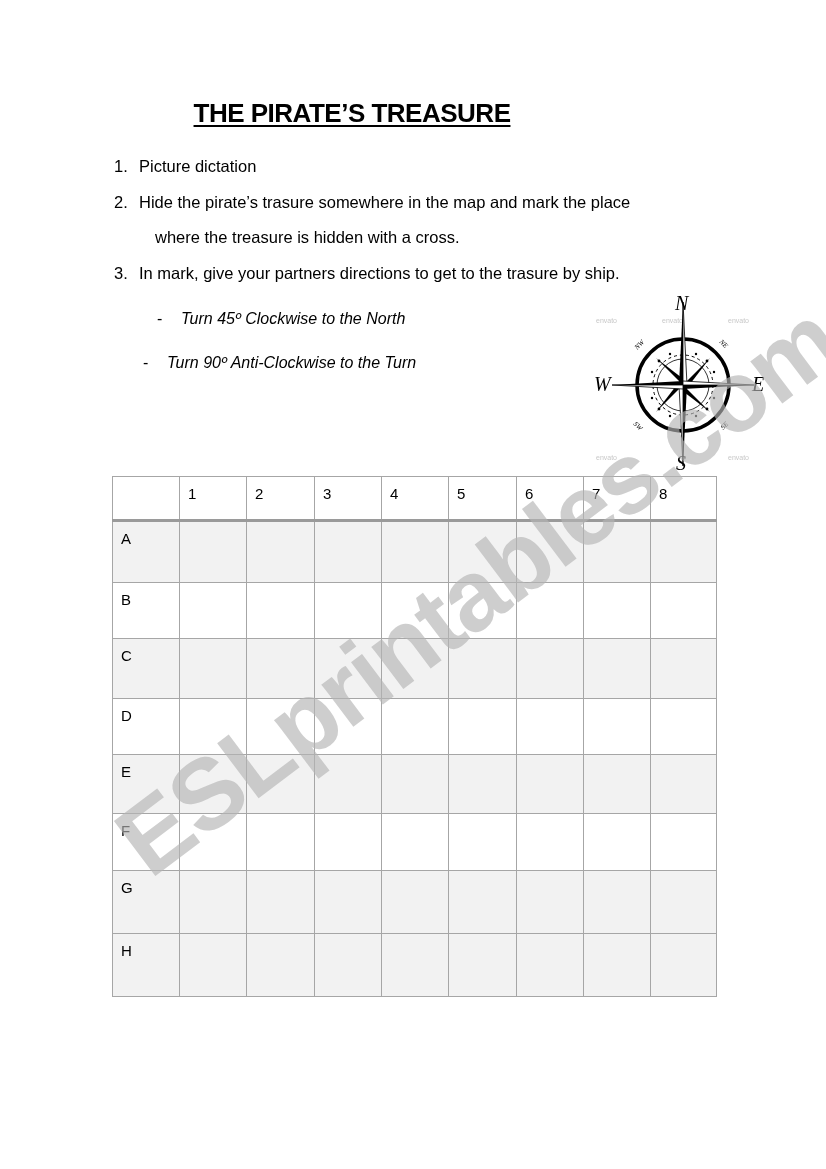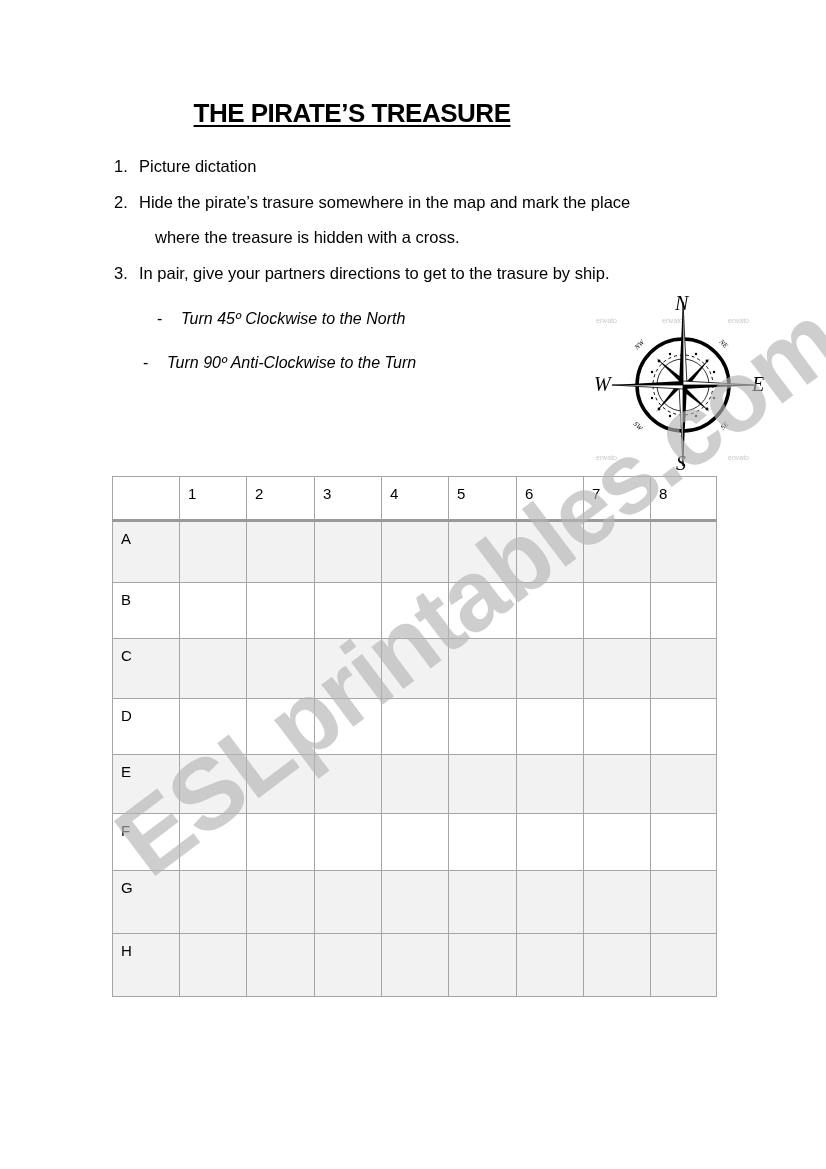--- a/index.html
+++ b/index.html
@@ -30,21 +30,21 @@
 <div class="item" style="top:157px;">
   <span class="num">1.</span><span>Picture dictation</span>
 </div>
 
 <div class="item" style="top:193px;">
   <span class="num">2.</span><span>Hide the pirate’s trasure somewhere in the map and mark the place</span>
 </div>
 <div class="item" style="top:228px; left:143px;margin-left:12px;">where the treasure is hidden with a cross.</div>
 
 <div class="item" style="top:264px;">
-  <span class="num">3.</span><span>In pair, give your partners directions to get to the trasure by ship.</span>
+  <span class="num">3.</span><span>In mark, give your partners directions to get to the trasure by ship.</span>
 </div>
 
 <div class="dir" style="top:310px;margin-left:14px;">
   <span class="dash">-</span><span>Turn 45º Clockwise to the North</span>
 </div>
 <div class="dir" style="top:354px;">
   <span class="dash">-</span><span>Turn 90º Anti-Clockwise to the Turn</span>
 </div>
 
 <div class="compass">

